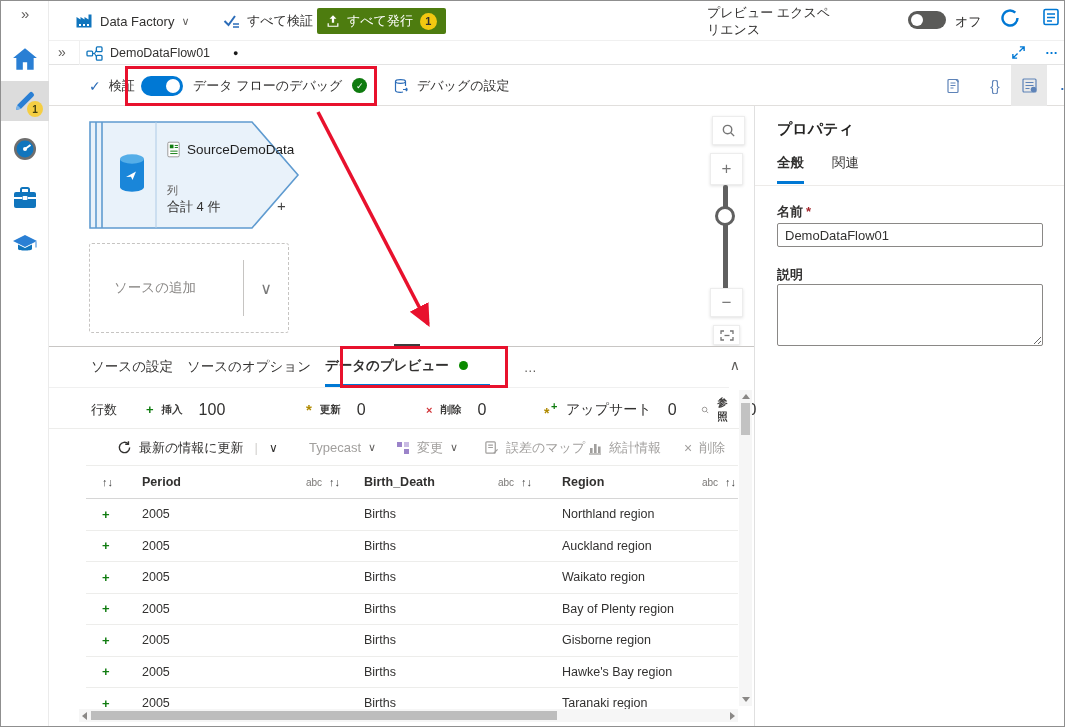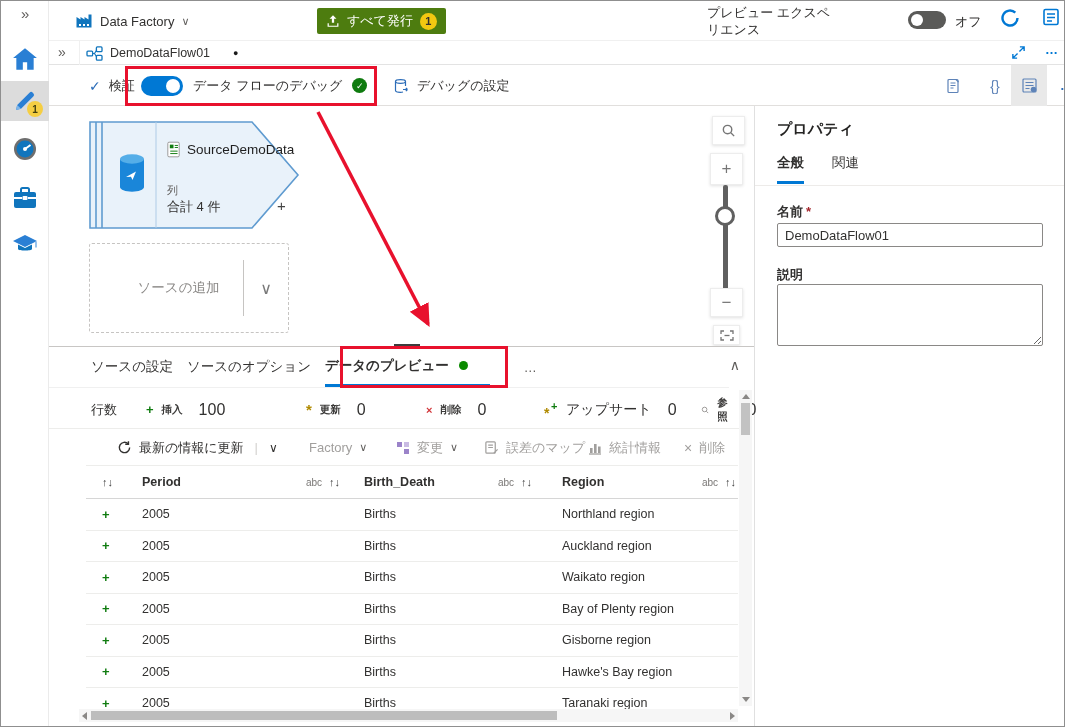--- a/index.html
+++ b/index.html
@@ -56,21 +56,21 @@
   .fb-icon-btn.selected { background:#e9e9e9; }
 
   
   #canvas { position:absolute; left:48px; top:105px; width:705px; height:240px; background:#fff; overflow:hidden; }
   #node { position:absolute; left:40px; top:15px; width:212px; height:108px; cursor:pointer; }
   #node .ntitle { position:absolute; left:78px; top:20px; display:flex; gap:7px; align-items:center; font-size:13.5px; color:#1f1f1f; }
   #node .ncap { position:absolute; left:78px; top:62px; font-size:11px; color:#605e5c; }
   #node .ntotal { position:absolute; left:78px; top:77px; font-size:13px; color:#323130; }
   #node .nplus { position:absolute; left:188px; top:76px; font-size:15px; color:#444; cursor:pointer; }
   #addsrc { position:absolute; left:40px; top:137px; width:200px; height:90px; border:1.6px dashed #c6c4c2; border-radius:3px; display:flex; align-items:center; cursor:pointer; }
-  #addsrc .lbl { flex:1; text-align:center; color:#8a8886; font-size:13.5px; padding-left:24px; }
+  #addsrc .lbl { flex:1; color:#8a8886; font-size:13.5px; padding-left:24px; }
   #addsrc .vdiv { width:1px; height:56px; background:#c6c4c2; }
   #addsrc .chv { width:44px; text-align:center; color:#7a7a7a; font-size:16px; }
   .zbtn { position:absolute; width:33px; height:30px; background:#fff; border:1px solid #ededed; box-shadow:0 1px 3px rgba(0,0,0,.12); display:flex; align-items:center; justify-content:center; color:#767676; cursor:pointer; font-size:17px; }
   #ztrack { position:absolute; left:674px; top:79px; width:5px; height:132px; background:#606060; border-radius:2px; }
   #zknob { position:absolute; left:666px; top:100px; width:20px; height:20px; border-radius:50%; background:#fff; border:3px solid #606060; cursor:pointer; }
 
   
   #props { position:absolute; left:753px; top:105px; width:312px; height:622px; background:#fff; border-left:1px solid #e0e0e0; }
   #props > * { position:absolute; }
   #props .ptitle { left:22px; top:14px; font-size:15px; font-weight:bold; color:#252423; }
@@ -185,20 +185,27 @@
   </aside>
 
   <header id="topbar">
     <div class="tb-group" style="left:26px">
       <svg width="18" height="16" viewBox="0 0 18 16">
           <path d="M1.5 14.5V4l4 2.6V4l4 2.6V4l4 2.6V1.5h3v13z" fill="#1075bd"></path>
           <path d="M4 11h2v2H4zM8 11h2v2H8zM12 11h2v2h-2z" fill="#fff"></path>
         </svg>
       <span>Data Factory</span>
       <span class="chev">∨</span>
+    </div>
+    <div class="tb-group" style="left:174px">
+      <svg width="17" height="15" viewBox="0 0 17 15">
+          <path d="M1.5 7l4 4L12 2" fill="none" stroke="#2b6cb8" stroke-width="2"></path>
+          <path d="M10 10h6M10 13h6" stroke="#2b6cb8" stroke-width="1.4"></path>
+        </svg>
+      <span>すべて検証</span>
     </div>
     <button id="publish-btn">
       <svg width="14" height="14" viewBox="0 0 16 16">
           <path d="M8 1.5l4 4H9.3V10H6.7V5.5H4z" fill="#fff"></path>
           <path d="M2.5 10.5v3.5h11v-3.5" fill="none" stroke="#fff" stroke-width="1.4"></path>
         </svg>
       <span>すべて発行</span>
       <span id="publish-badge">1</span>
     </button>
     <div id="preview-exp">
@@ -412,21 +419,21 @@
       <span style="left:68px">
         <svg width="15" height="15" viewBox="0 0 16 16">
             <path d="M13.5 8a5.5 5.5 0 1 1-1.6-3.9" fill="none" stroke="#323130" stroke-width="1.5"></path>
             <path d="M12.2 1.2v3.4H8.8" fill="none" stroke="#323130" stroke-width="1.5"></path>
           </svg>
         <span>最新の情報に更新</span>
         <span class="pt-sep">|</span>
         <span class="chev" style="font-size:12px;color:#323130">∨</span>
       </span>
       <span style="left:260px" class="disabled">
-        <span>Factory</span>
+        <span>Typecast</span>
         <span class="chev">∨</span>
       </span>
       <span style="left:347px" class="disabled">
         <svg width="14" height="14" viewBox="0 0 14 14">
             <rect x="1" y="1" width="5" height="5" fill="#9b83c9"></rect>
             <rect x="8" y="1" width="5" height="5" fill="#c9bbe3"></rect>
             <rect x="8" y="8" width="5" height="5" fill="#9b83c9"></rect>
           </svg>
         <span>変更</span>
         <span class="chev">∨</span>

